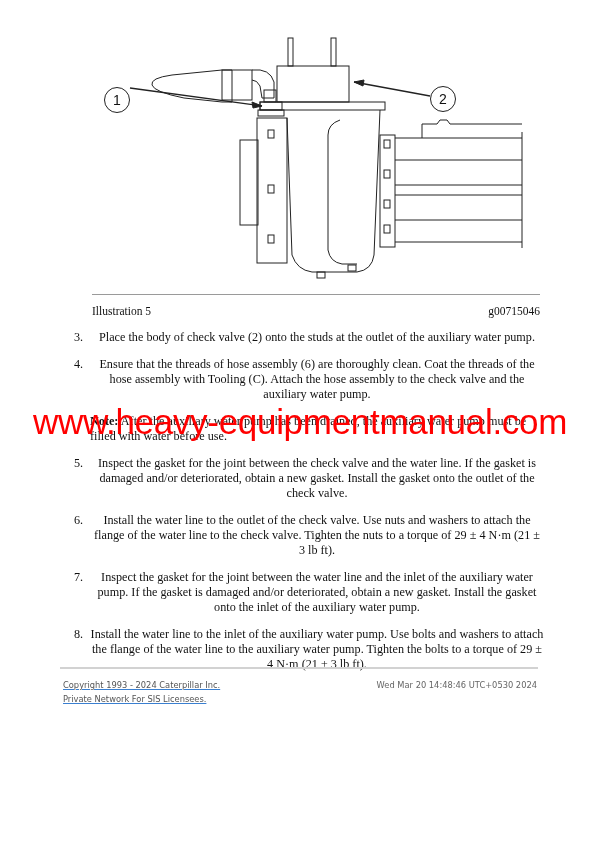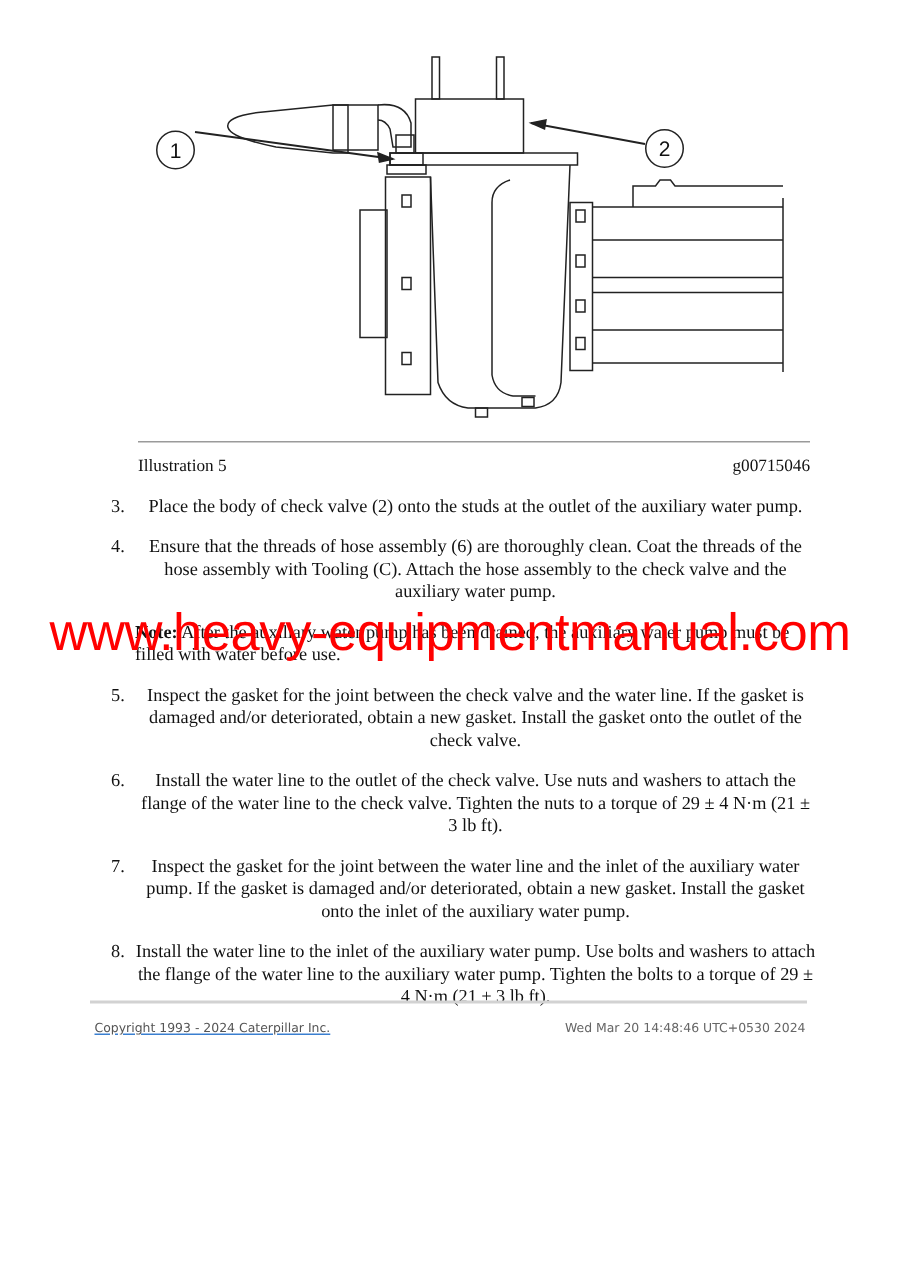--- a/index.html
+++ b/index.html
@@ -101,15 +101,16 @@
     <span class="body">Install the water line to the inlet of the auxiliary water pump. Use bolts and washers to attach the flange of the water line to the auxiliary water pump. Tighten the bolts to a torque of 29 ± 4 N·m (21 ± 3 lb ft).</span>
   </div>
 </div>
 
 <div class="watermark">www.heavy-equipmentmanual.com</div>
 
 <div class="foot-rule"></div>
 <div class="footer">
   <div class="links">
     <a>Copyright 1993 - 2024 Caterpillar Inc.</a>
+    <a>Private Network For SIS Licensees.</a>
   </div>
   <span class="date">Wed Mar 20 14:48:46 UTC+0530 2024</span>
 </div>
 
 </body></html>

